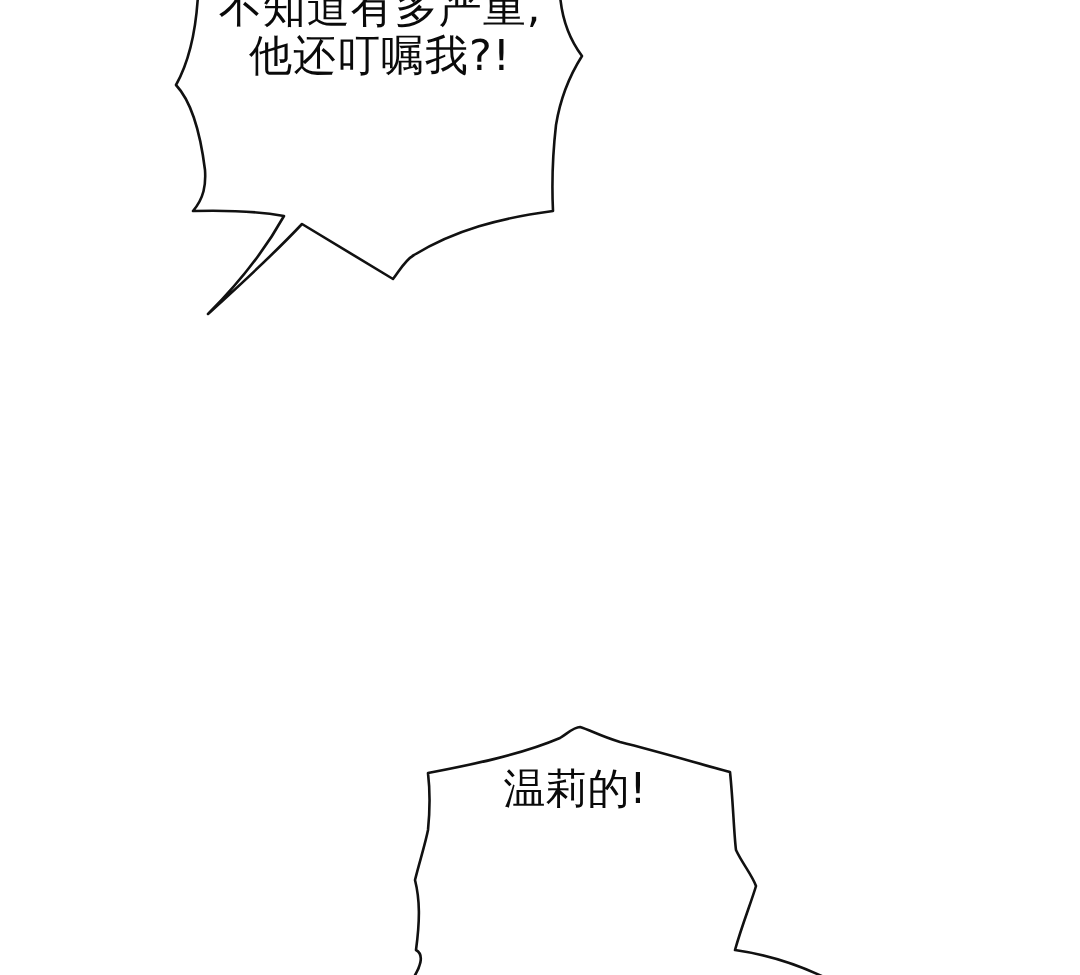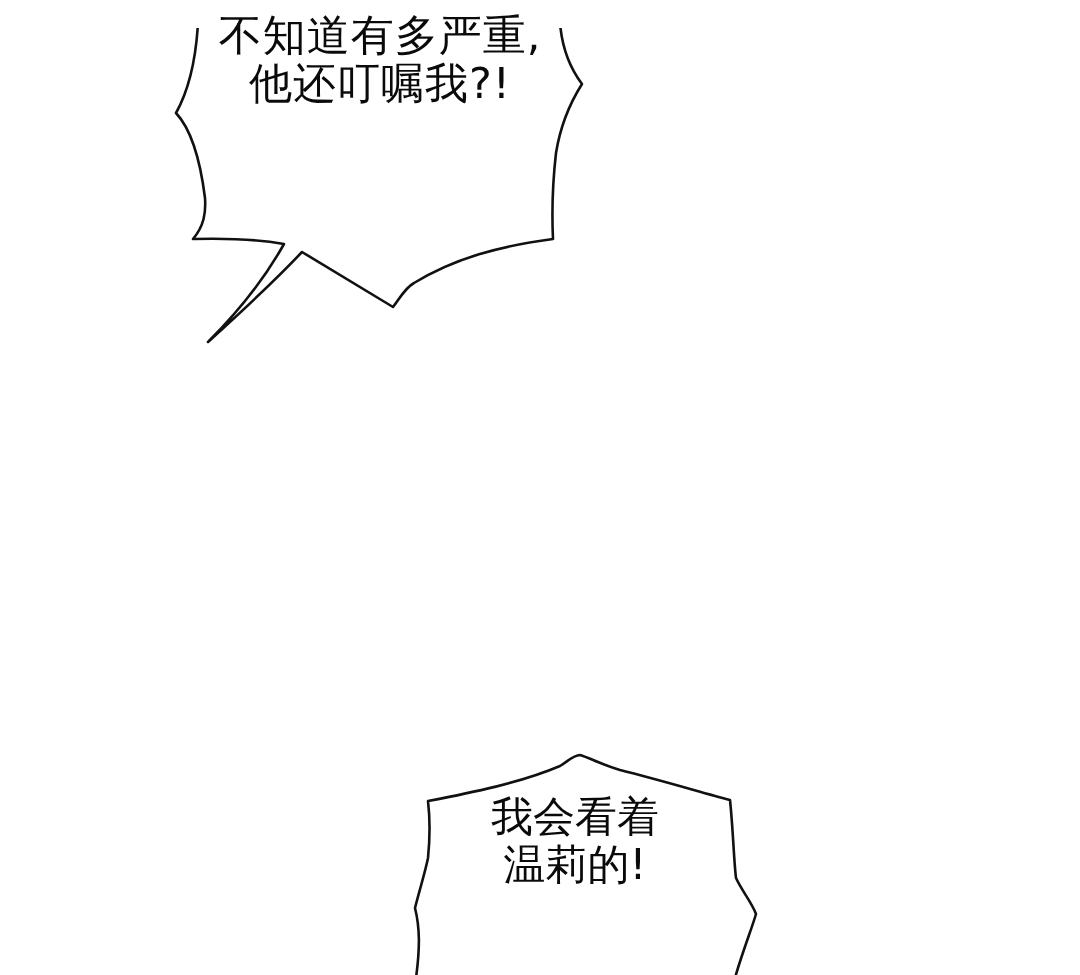--- a/index.html
+++ b/index.html
@@ -13,21 +13,20 @@
       position: relative;
       overflow: hidden;
       font-family: "DejaVu Sans", sans-serif;
     }
     .panel {
       position: absolute;
       left: 0; top: 0;
       width: 1080px;
       height: 735px;
       background: #ffffff;
-      margin-top: 28px;
     }
     svg.bubbles {
       position: absolute;
       left: 0; top: 0;
       width: 1080px;
       height: 975px;
     }
     .bubble-outline {
       fill: #ffffff;
       stroke: #111111;
@@ -99,17 +98,16 @@
          C 420 860, 425 845, 428 830
          C 430 810, 430 790, 428 773 Z"></path>
   </svg>
 
   <div class="text-block" id="bubble1-text">
     <span class="line">不知道有多严重,</span>
     <span class="line">他还叮嘱我?!</span>
   </div>
 
   <div class="text-block" id="bubble2-text">
-    <span class="line">我会看着</span>
     <span class="line">温莉的!</span>
   </div>
 
 </div>
 
 </body></html>

